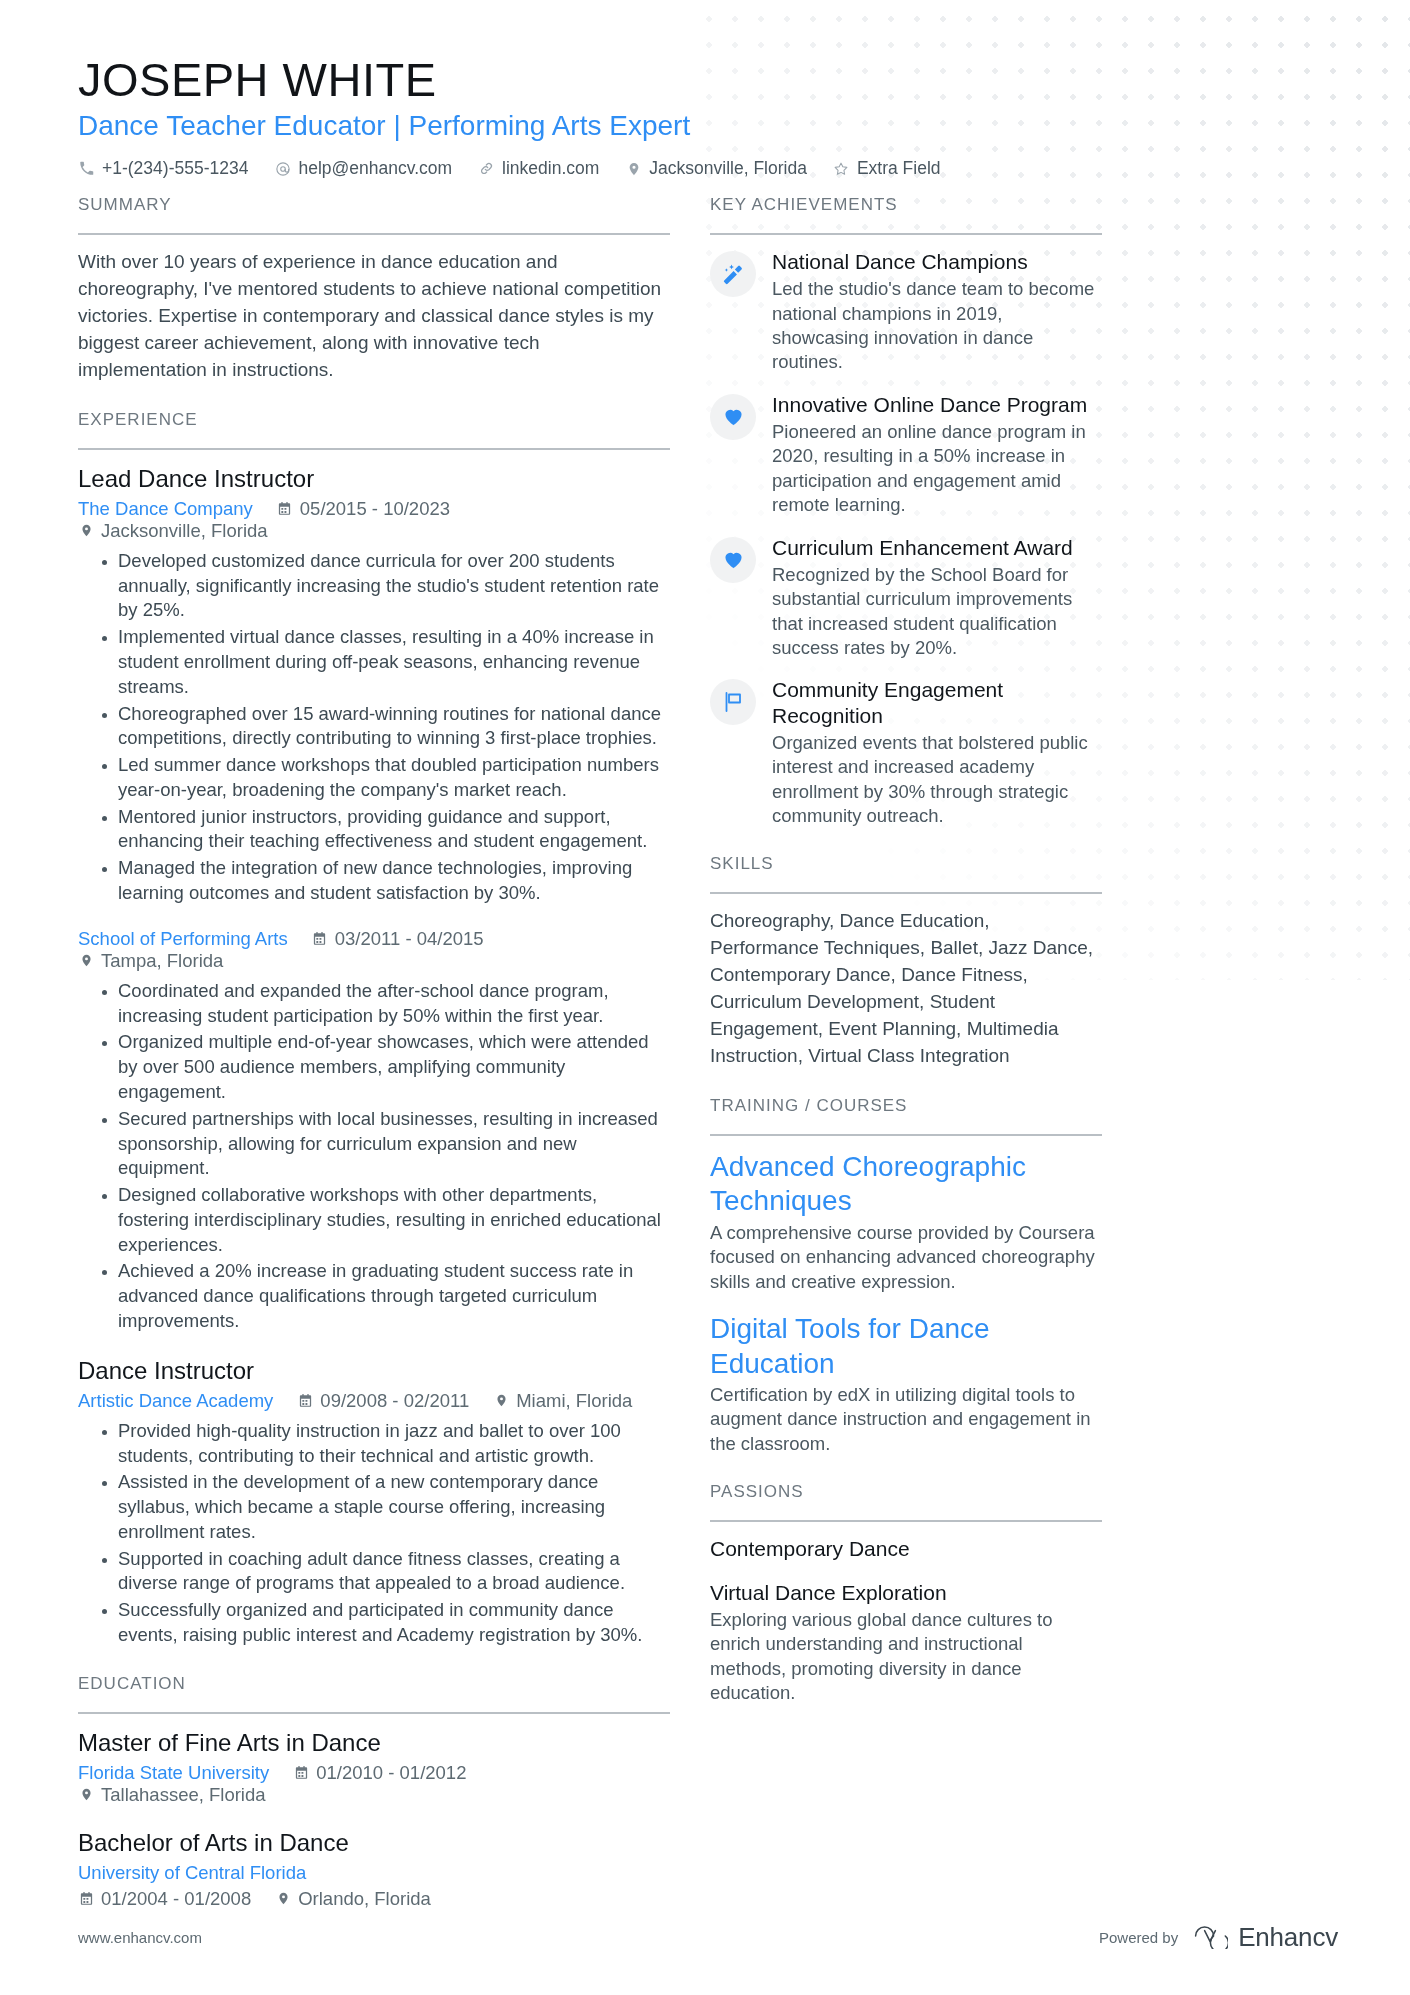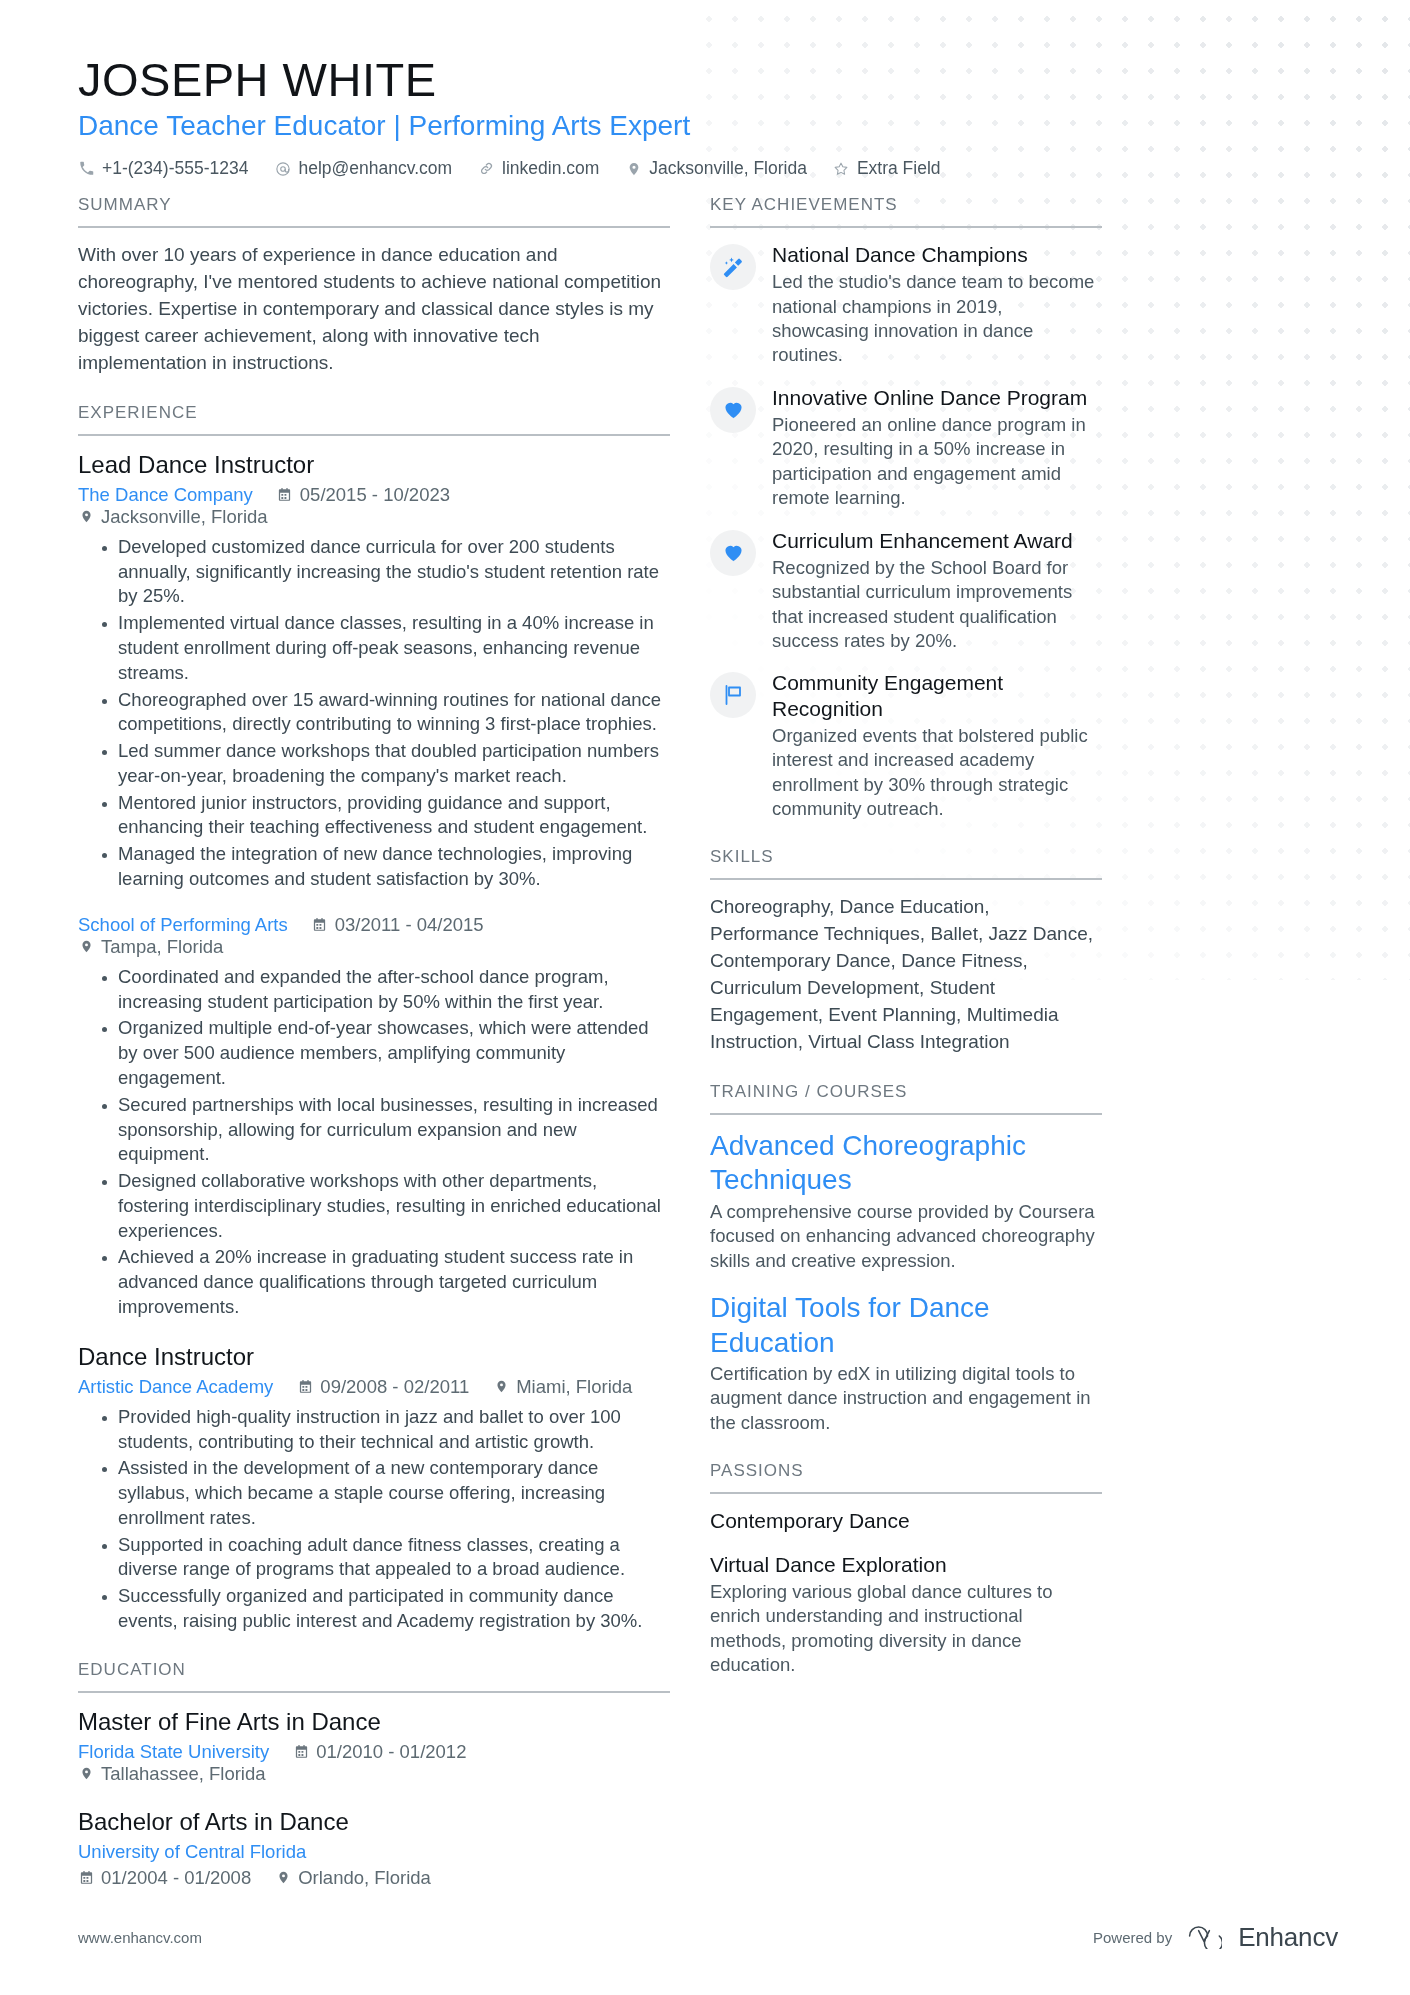--- a/index.html
+++ b/index.html
@@ -96,21 +96,21 @@
   }
   .col-left { width: 592px; flex: 0 0 592px; }
   .col-right { width: 392px; flex: 0 0 392px; }
 
   .section-title {
     font-size: 17px;
     letter-spacing: 1.0px;
     color: #6e7880;
     font-weight: 400;
     text-transform: uppercase;
-    padding-bottom: 11px;
+    padding-bottom: 18px;
     border-bottom: 2px solid #b9bfc4;
     margin: 0 0 14px 0;
   }
   .section { margin-bottom: 26px; }
 
   .summary-text {
     font-size: 19px;
     line-height: 1.42;
     color: #3d4a53;
     margin: 0;
@@ -268,21 +268,21 @@
     align-items: center;
     gap: 14px;
   }
   .powered-by {
     font-size: 15px;
     color: #5d6a72;
   }
   .brand {
     display: flex;
     align-items: center;
-    gap: 16px;
+    gap: 10px;
   }
   .brand-name {
     font-size: 26px;
     color: #3b464e;
     letter-spacing: -0.2px;
   }
 </style>
 </head>
 <body>
 

